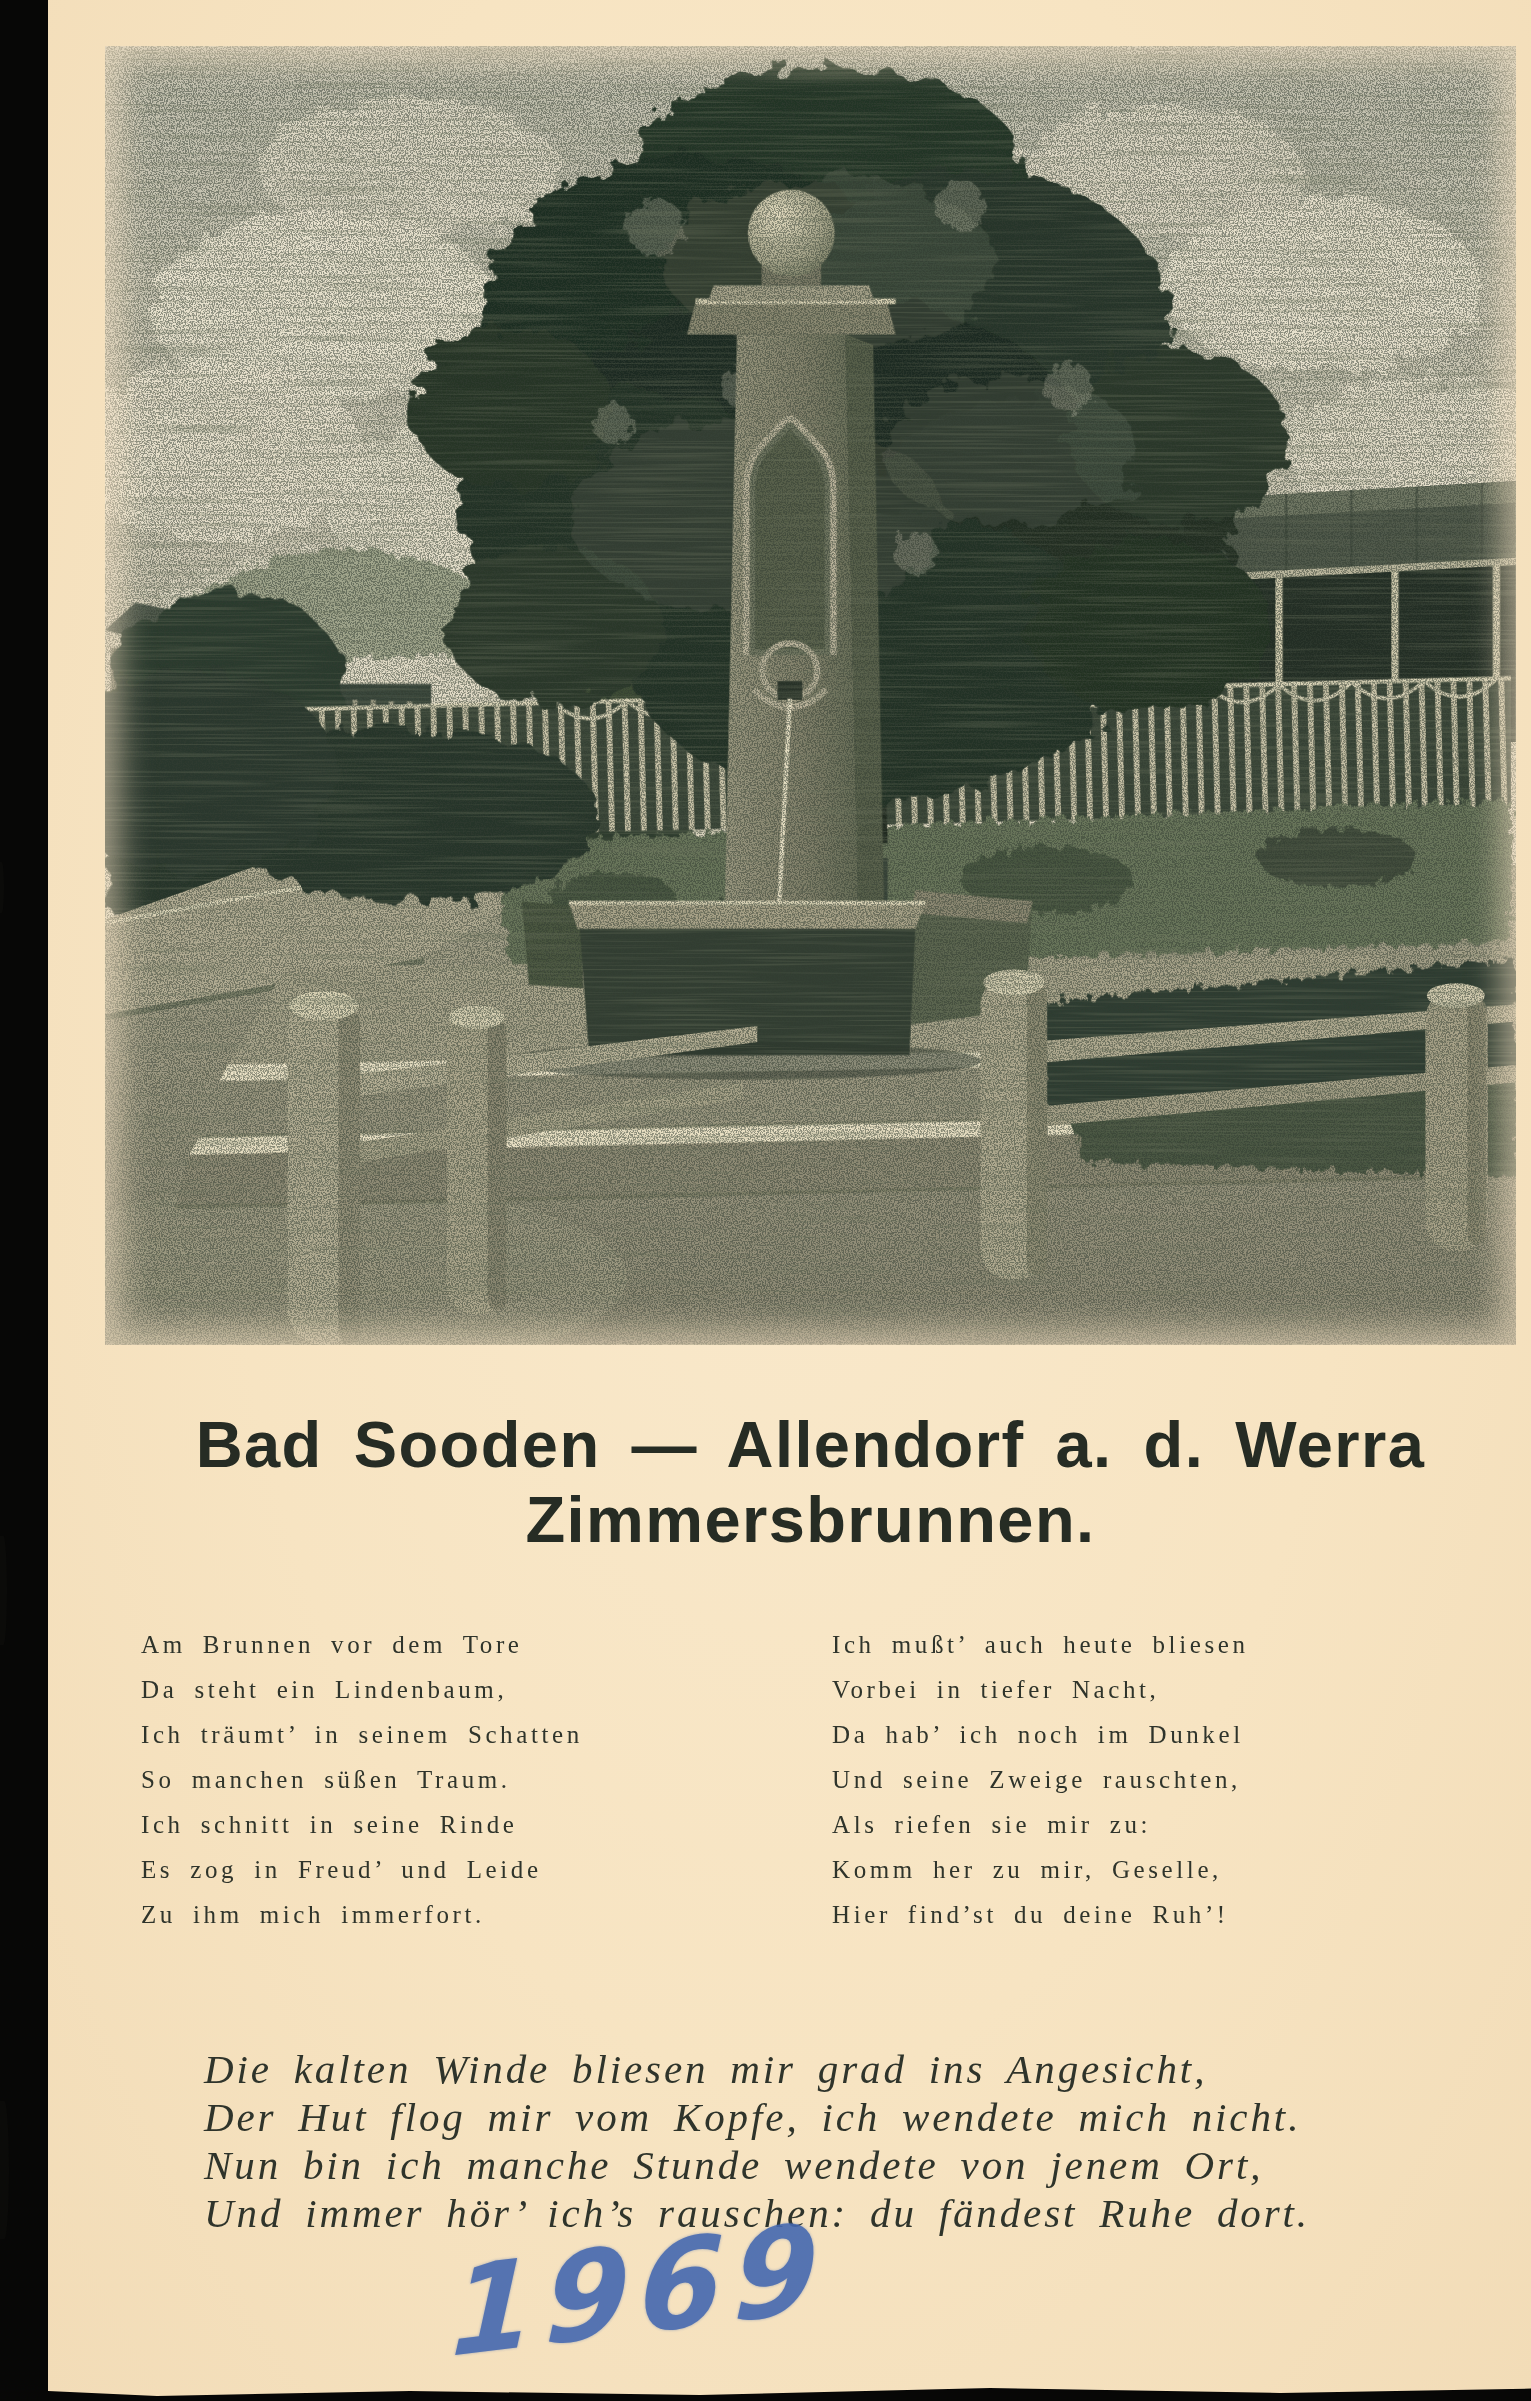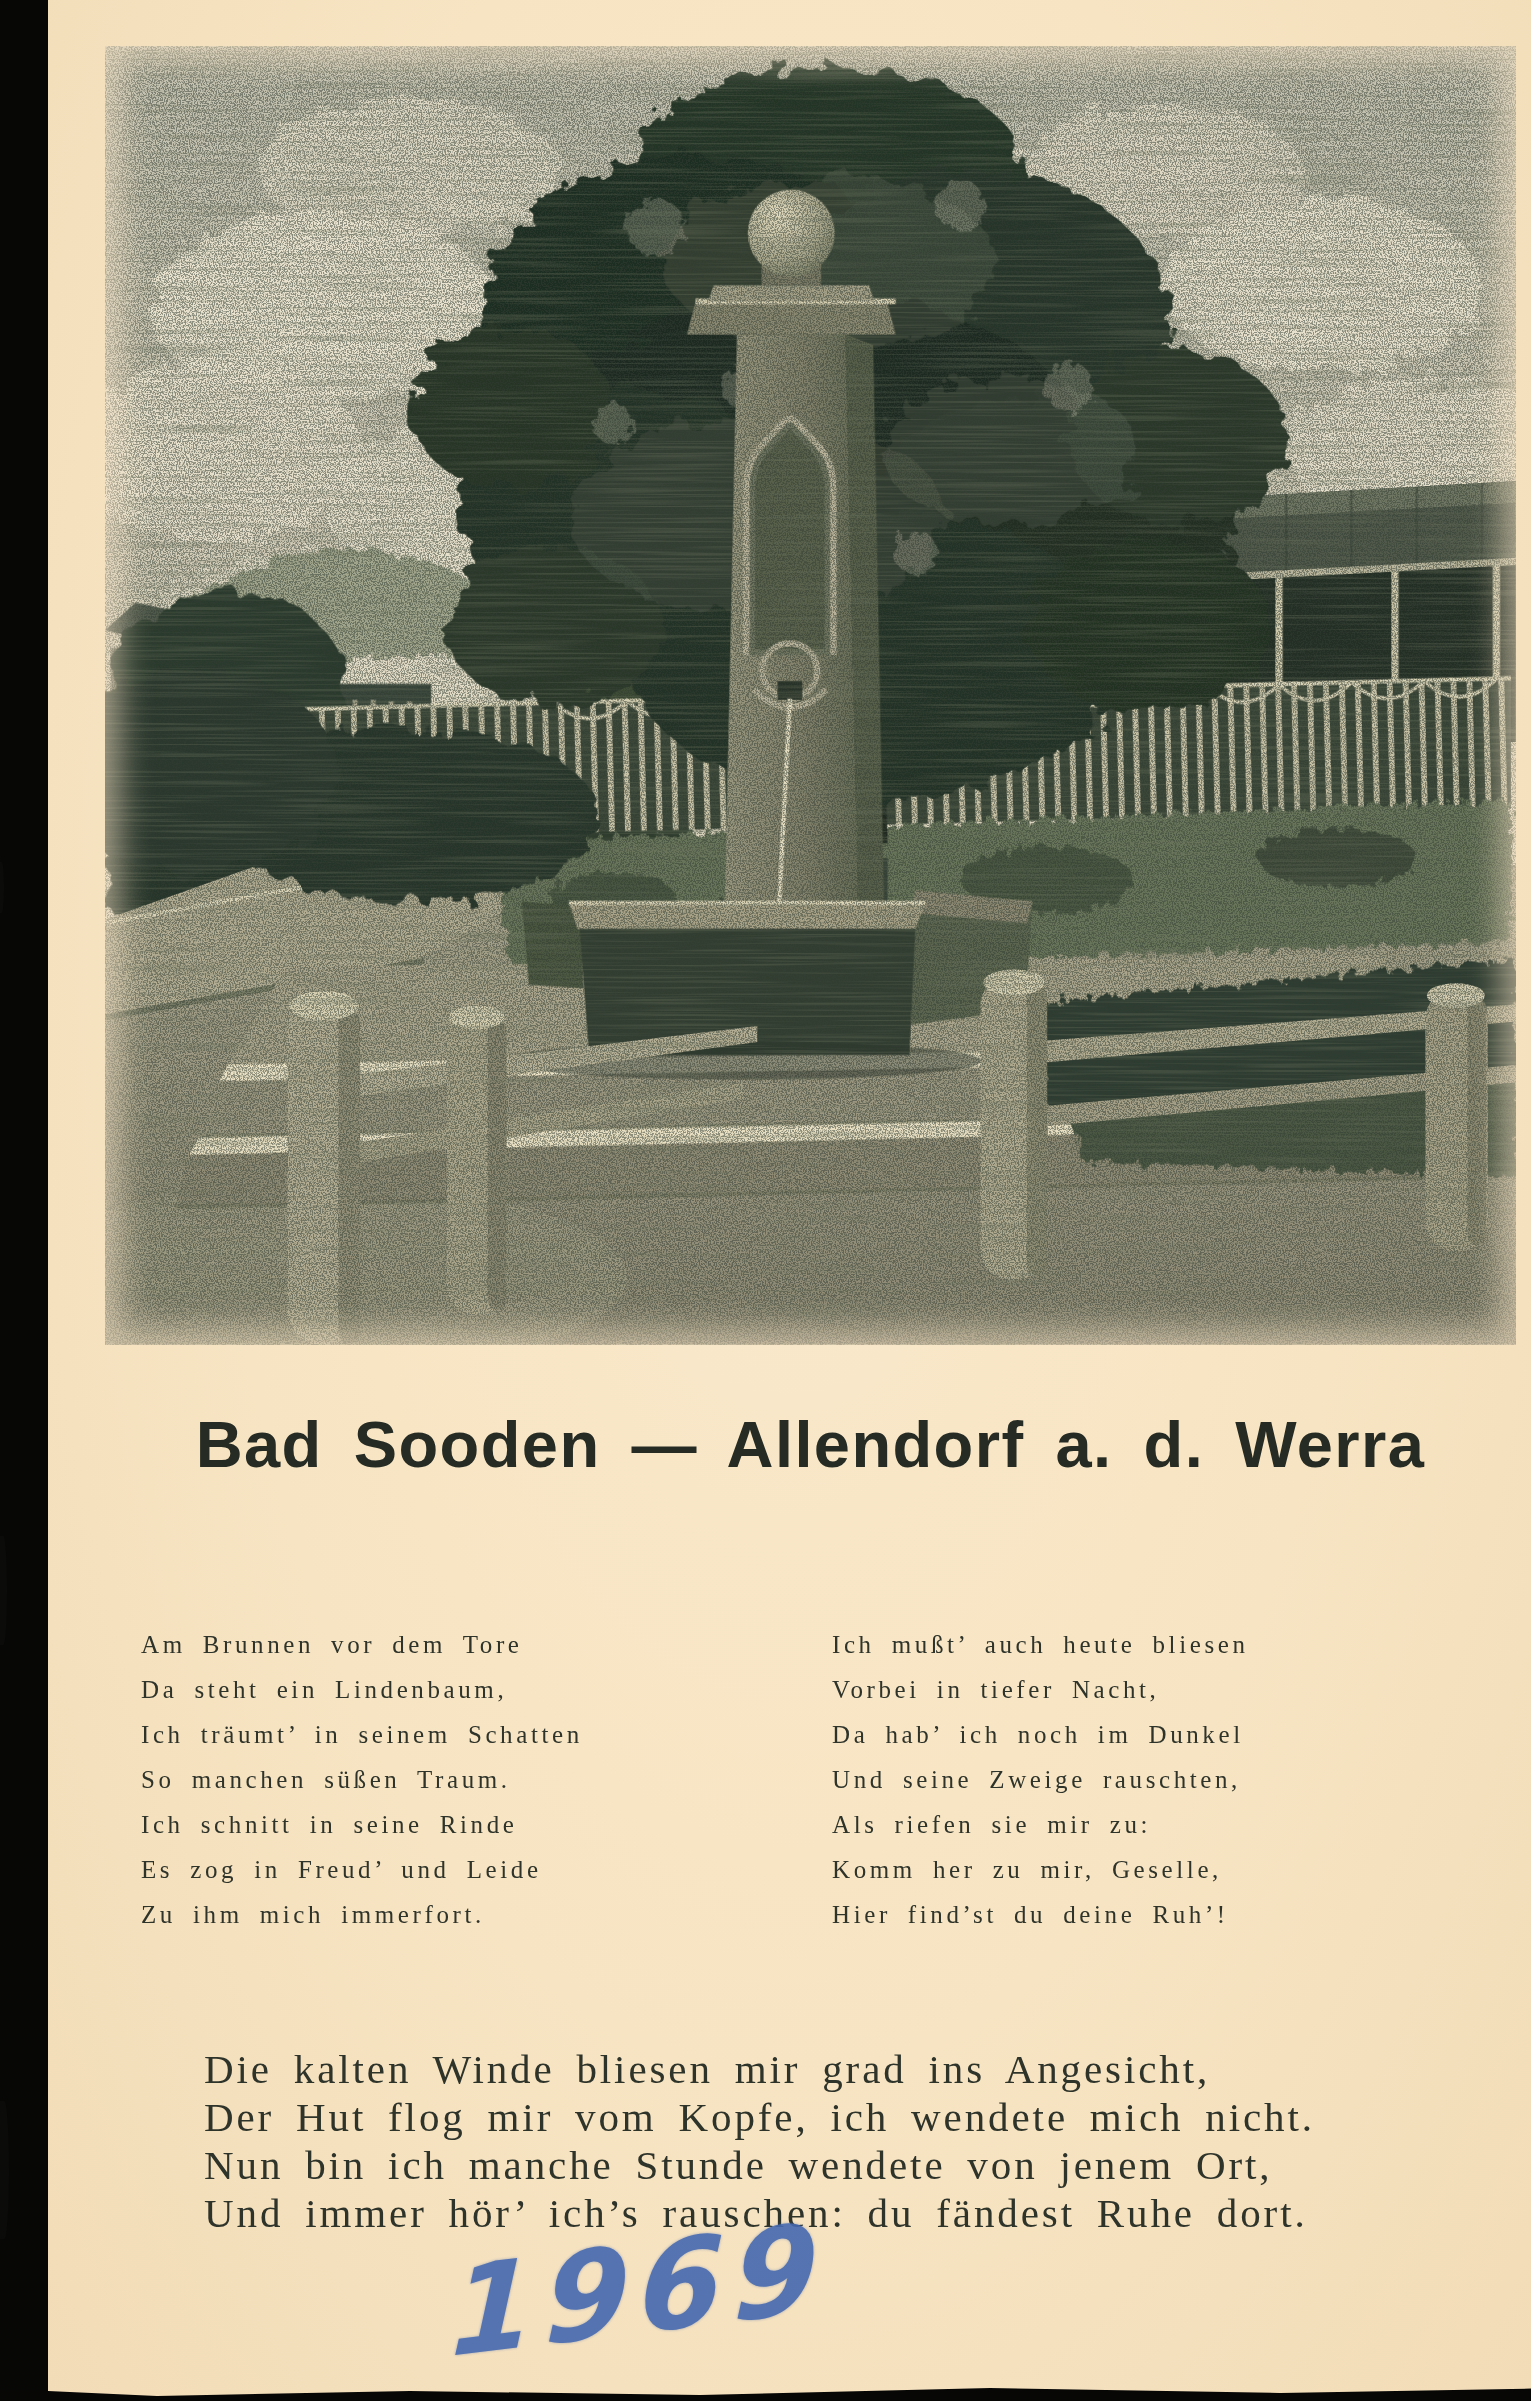--- a/index.html
+++ b/index.html
@@ -42,21 +42,21 @@
   .poem{
     position:absolute;left:93px;top:1622px;width:1377px;
     display:flex;gap:13px;color:#2f342b;
   }
   .col{width:678px;}
   .line{
     font-size:25px;line-height:45px;white-space:nowrap;
     letter-spacing:3.6px;word-spacing:7.2px;
   }
   .stanza{
-    position:absolute;left:156px;top:2045px;color:#2f342b;
+    position:absolute;left:156px;top:2045px;color:#2f342b;font-style:italic;
   }
   .stanza .line{
     font-size:41px;line-height:48px;letter-spacing:2.9px;word-spacing:8.7px;
   }
   .year{
     position:absolute;left:402px;top:2219px;
     font-family:"DejaVu Sans", sans-serif;
     font-style:italic;font-weight:600;
     font-size:122px;color:#4468b0;
     letter-spacing:10px;opacity:.9;
@@ -315,20 +315,21 @@
         <ellipse cx="1864" cy="1310" rx="40" ry="17" fill="#d3ccb0"></ellipse>
       </g>
 
       <rect width="1947" height="1792" fill="#323c30" filter="url(#grainF)" opacity="0.5"></rect>
       <rect width="1947" height="1792" fill="#6d745f" filter="url(#streakF)" opacity="0.3"></rect>
     </svg>
   </div>
 
   <div class="caption">
     <div>Bad Sooden — Allendorf a. d. Werra</div>
+    <div>Zimmersbrunnen.</div>
   </div>
 
   <div class="poem">
     <div class="col">
       <div class="line">Am Brunnen vor dem Tore</div>
       <div class="line">Da steht ein Lindenbaum,</div>
       <div class="line">Ich träumt’ in seinem Schatten</div>
       <div class="line">So manchen süßen Traum.</div>
       <div class="line">Ich schnitt in seine Rinde</div>
       <div class="line">Es zog in Freud’ und Leide</div>

